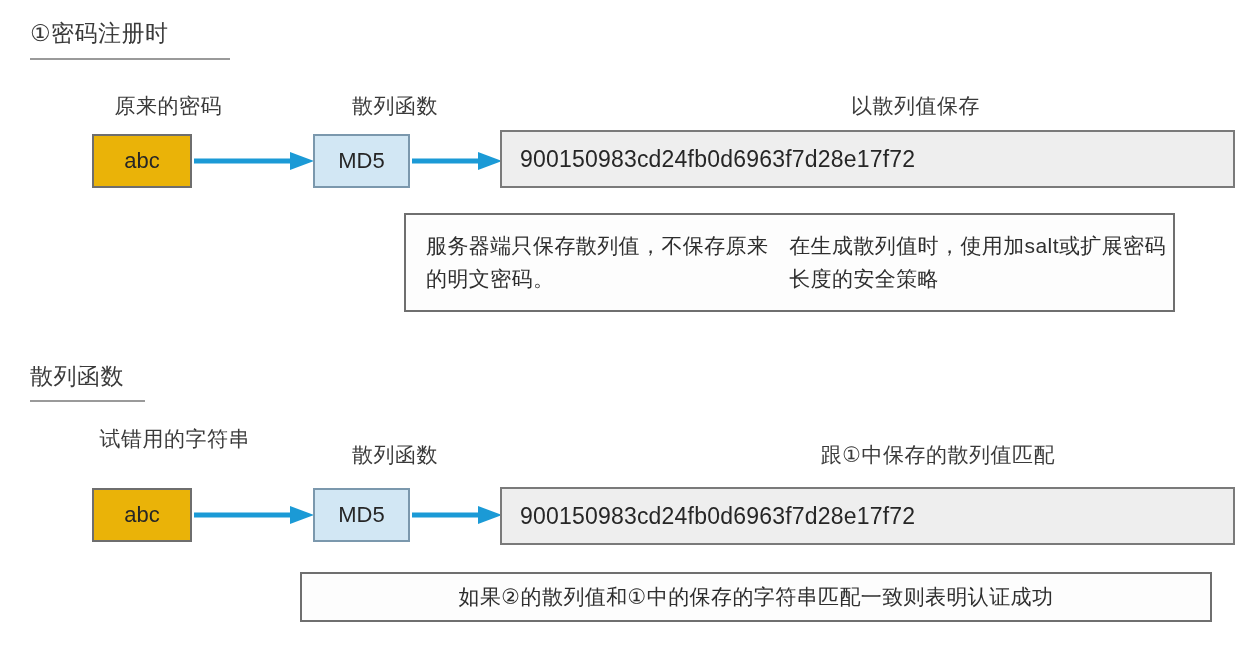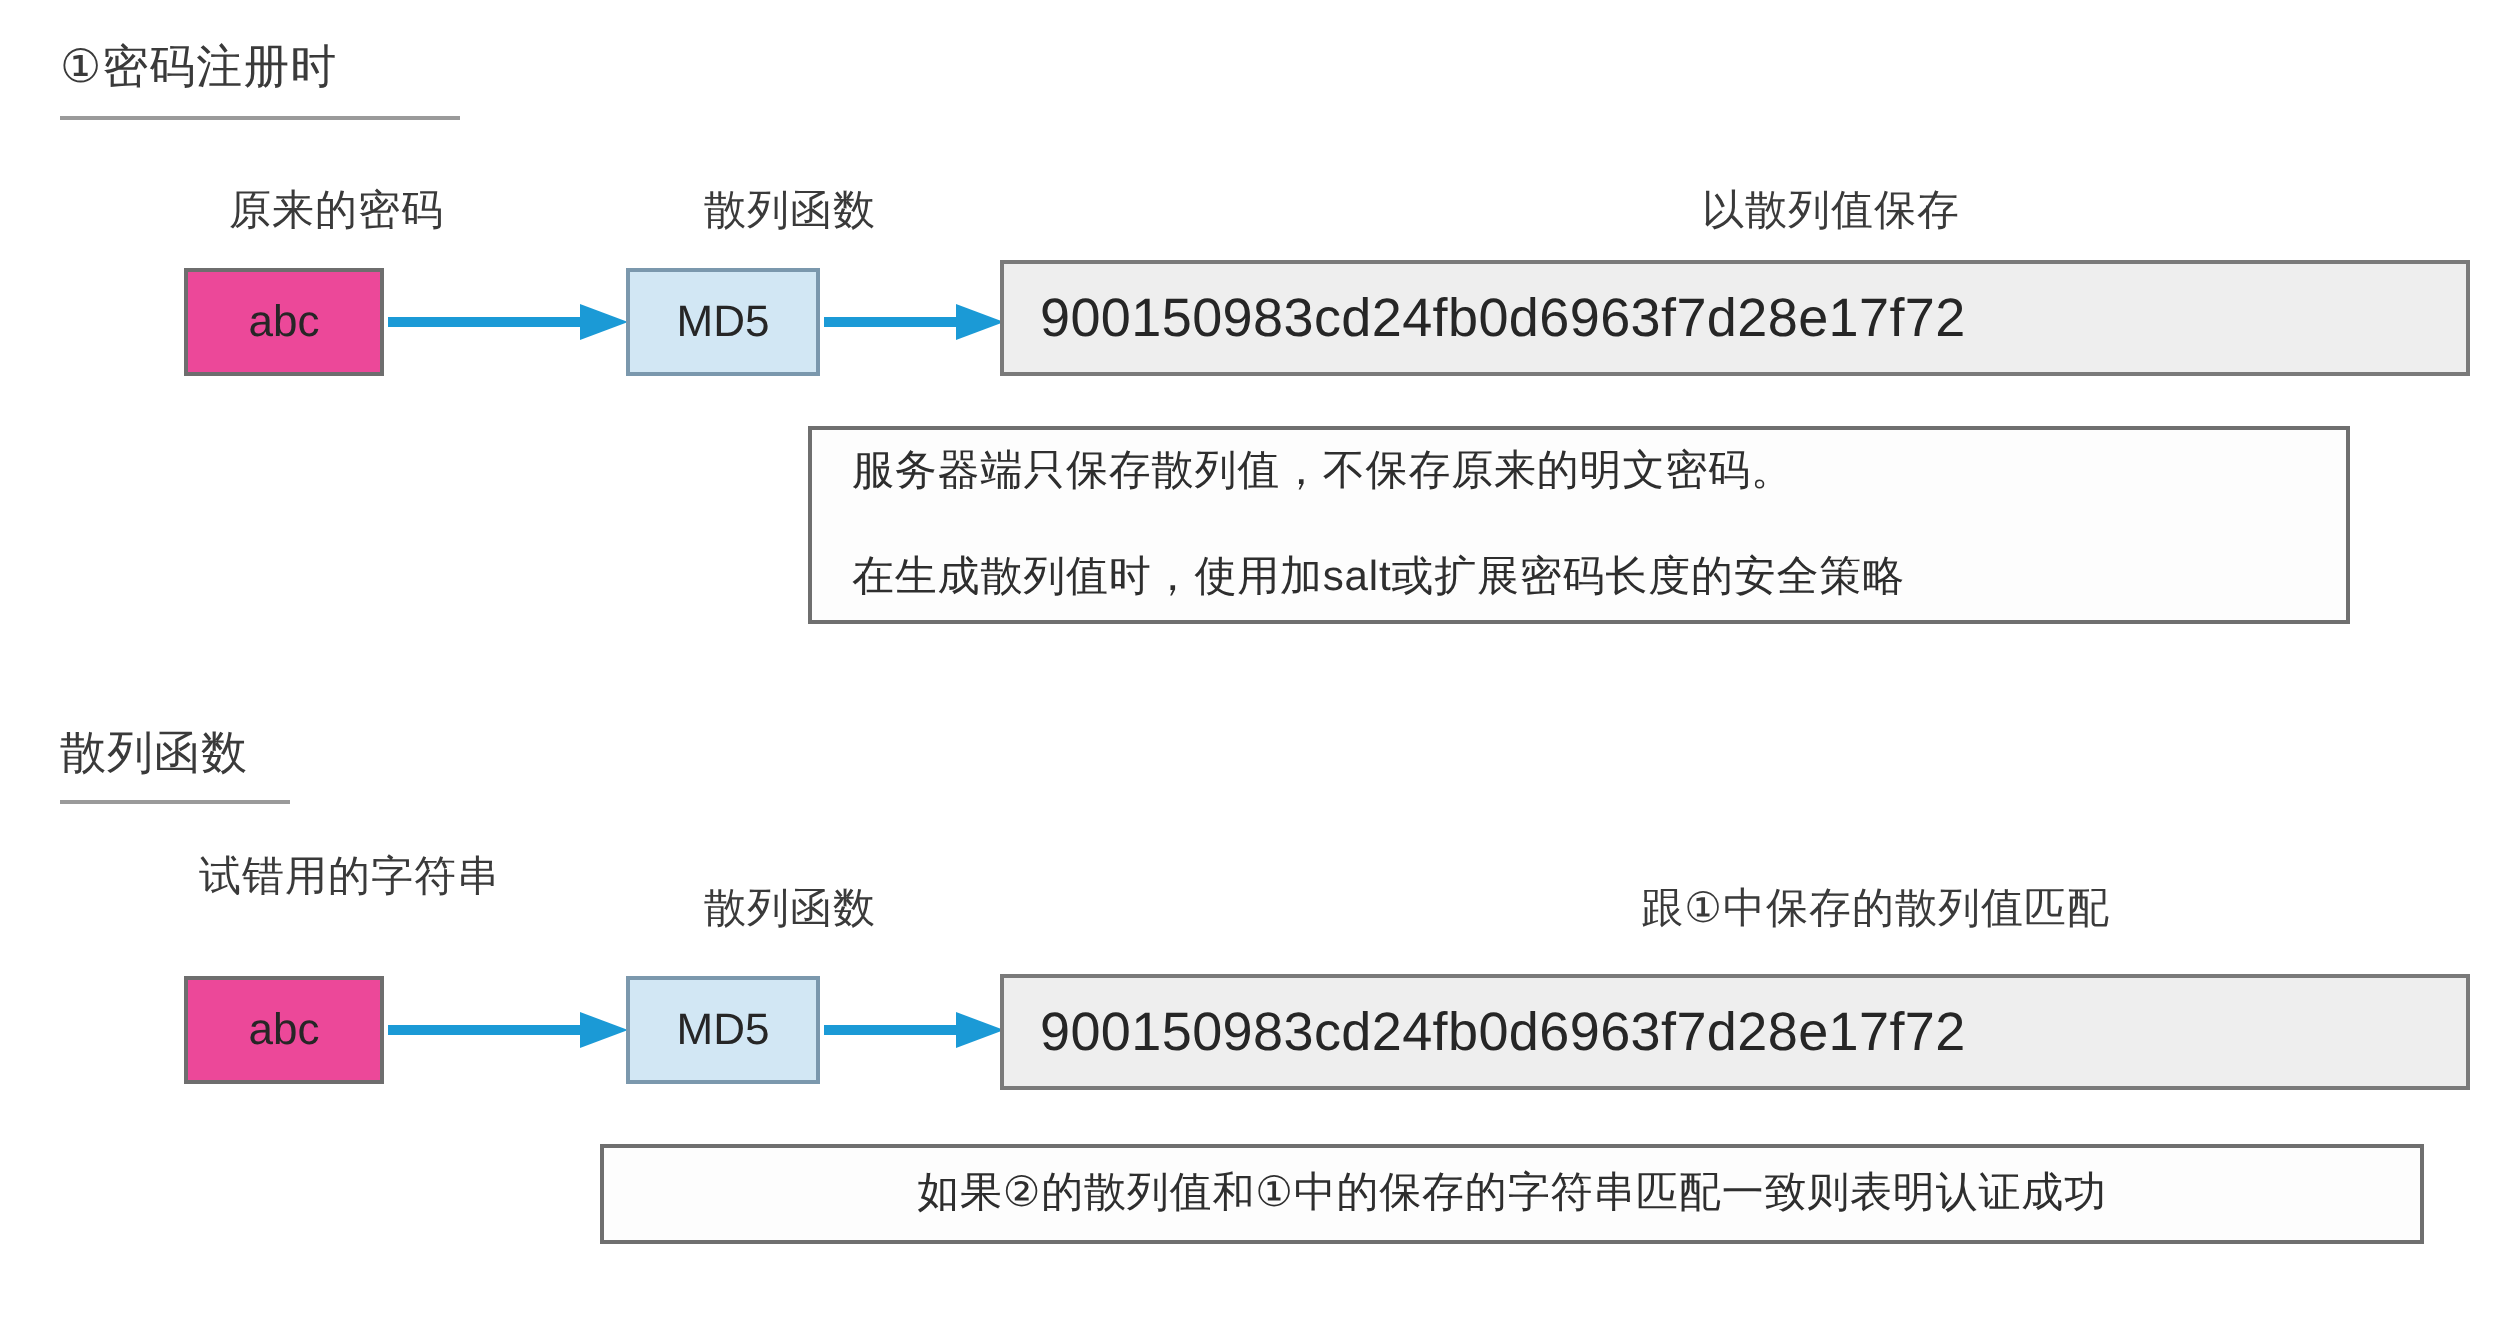--- a/index.html
+++ b/index.html
@@ -51,51 +51,51 @@
   
   .box {
     position: absolute;
     box-sizing: border-box;
     display: flex;
     align-items: center;
     font-size: 22px;
     color: #262626;
   }
   .box-grey {
-    background: #ec4899;
+    background: #eab308;
     border: 2px solid #6e6e6e;
     justify-content: center;
   }
   .box-blue {
     background: #d2e7f4;
     border: 2px solid #7b98ad;
     justify-content: center;
   }
   .box-hash {
     background: #eeeeee;
     border: 2px solid #7a7a7a;
     justify-content: flex-start;
     padding-left: 18px;
-    font-size: 27px;
+    font-size: 23px;
     letter-spacing: 0.2px;
   }
   .box-note {
     background: #fdfdfd;
     border: 2px solid #6f6f6f;
     justify-content: flex-start;
     align-items: center;
     padding-left: 20px;
     font-size: 21px;
     line-height: 1.55;
     color: #2e2e2e;
     letter-spacing: 0.4px;
   }
   .note-lines {
     display: flex;
-    flex-direction: column;
+    flex-direction: row;
     gap: 20px;
   }
 
   
   .arrow {
     position: absolute;
     height: 24px;
   }
   .arrow svg { display: block; }
 </style>

